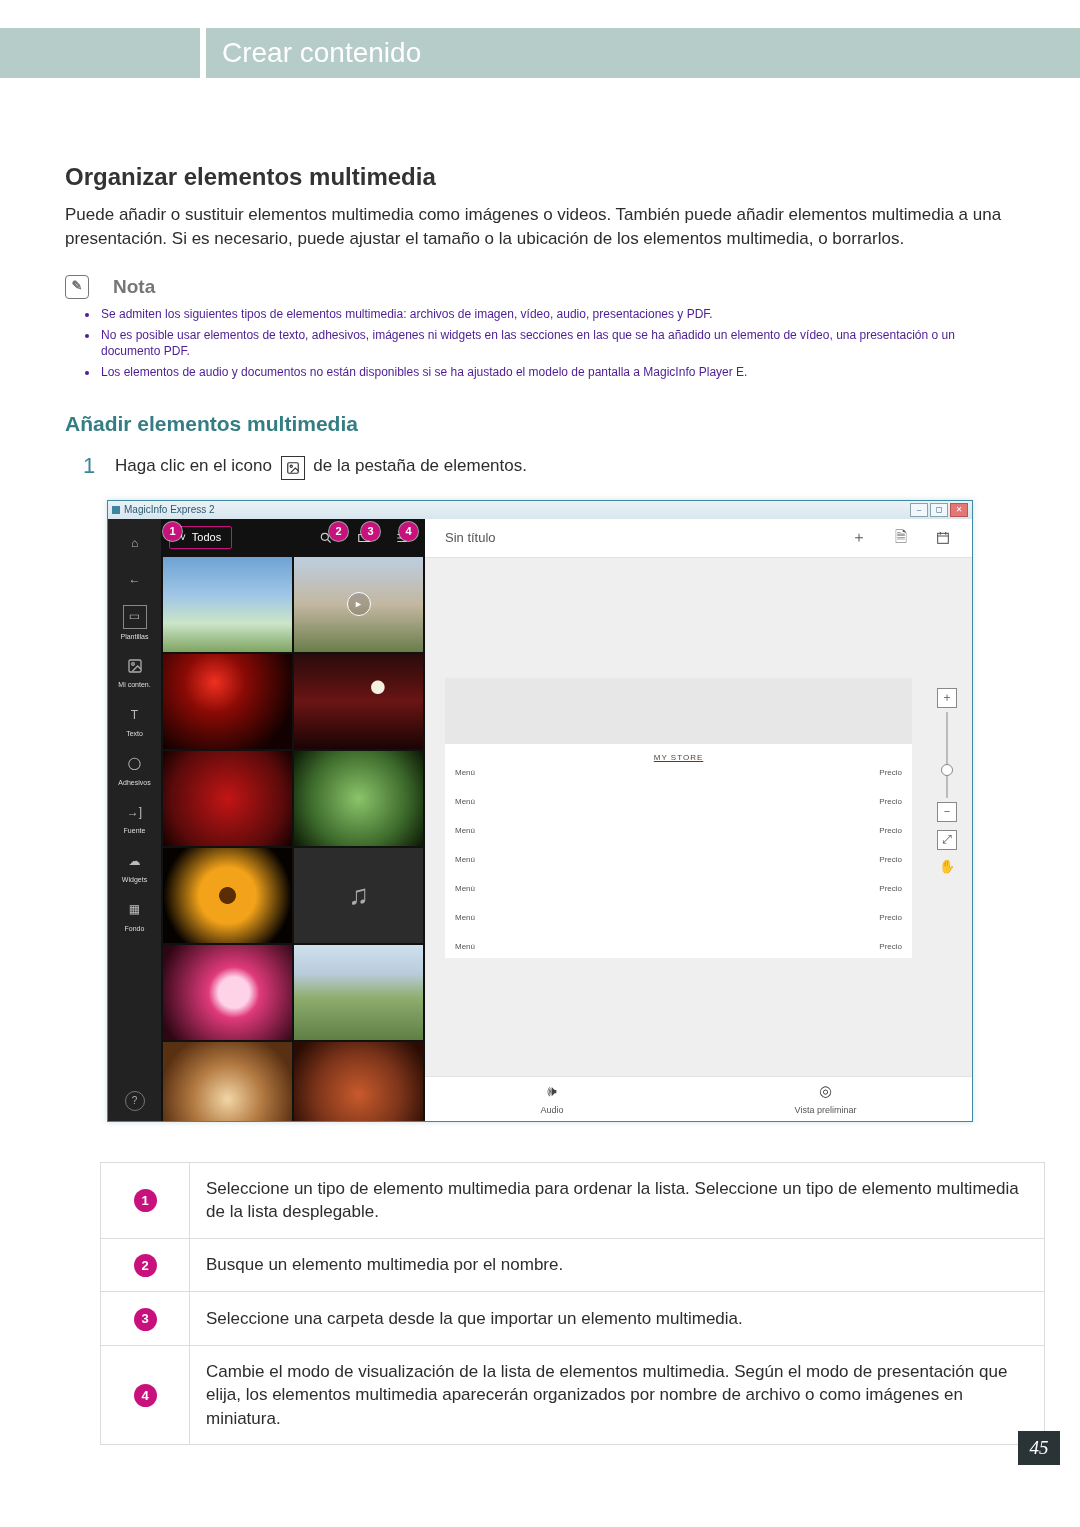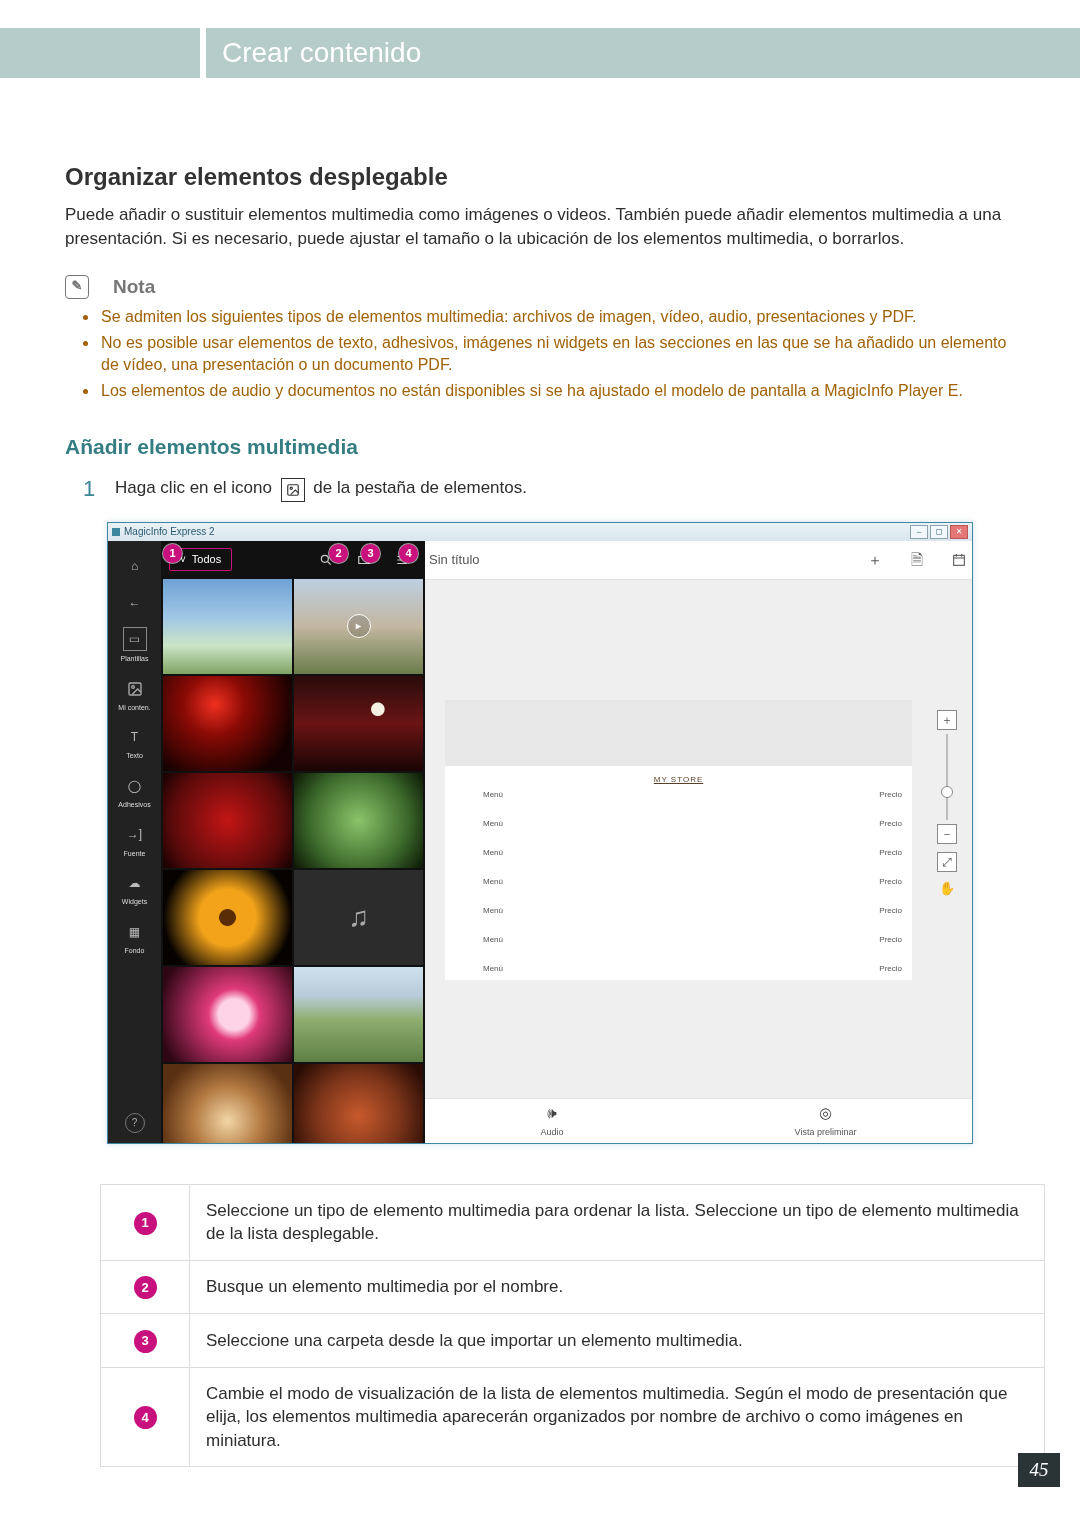--- a/index.html
+++ b/index.html
@@ -63,22 +63,22 @@
   .note-hd .icon {
     width: 22px; height: 22px; border: 1.5px solid #767676; border-radius: 4px;
     display: inline-flex; align-items: center; justify-content: center;
     font-size: 13px; color: #767676; position: relative;
   }
   .note-hd .icon::before { content: "✎"; transform: translateY(-1px); }
 
   ul.note-list {
     margin: 4px 0 30px 0;
     padding: 0 0 0 34px;
-    font-size: 16px;
-    color: #a16207;
+    font-size: 12px;
+    color: #4c1d95;
   }
   ul.note-list li { margin: 4px 0; padding-left: 2px; }
 
   h3.sub {
     color: #347d82;
     font-size: 21px;
     font-weight: 600;
     margin: 24px 0 12px 0;
   }
 
@@ -224,42 +224,42 @@
     background: #efefef;
     display: flex;
     flex-direction: column;
     min-width: 0;
   }
   .canvas-top {
     height: 38px;
     background: #fff;
     display: flex;
     align-items: center;
-    padding: 0 4px;
+    padding: 0 20px;
     font-size: 13px;
     color: #555;
     border-bottom: 1px solid #e3e3e3;
     gap: 24px;
   }
   .canvas-top .spacer { flex:1; }
   .ci { width:18px; height:18px; display:flex; align-items:center; justify-content:center; color:#555; font-size:15px; }
 
   .stage-wrap { flex:1; position:relative; display:flex; }
   .stage {
     position: absolute;
     left: 20px; right: 60px; top: 120px;
     height: 280px;
     background: #fff;
     display: flex;
     flex-direction: column;
   }
   .stage-upper { flex: 2.4; background: #e7e7e7; }
   .stage-lower { flex: 3.6; display:flex; flex-direction:column; padding: 8px 10px 6px 10px; }
   .store-title { text-align:center; font-size:8px; color:#5a3f26; letter-spacing:1px; text-decoration:underline; margin-bottom:4px; }
-  .menu-rows { flex:1; display:flex; flex-direction:column; justify-content:flex-start; gap:18px;margin-left:28px; }
+  .menu-rows { flex:1; display:flex; flex-direction:column; justify-content:flex-start; gap:18px; }
   .menu-row { display:flex; justify-content:space-between; font-size:8px; color:#555; }
 
   .zoom { position:absolute; right:14px; top:130px; width:22px; display:flex; flex-direction:column; align-items:center; gap:2px; }
   .zbtn { width:18px; height:18px; border:1px solid #888; font-size:12px; display:flex; align-items:center; justify-content:center; color:#555; background:#fff; }
   .ztrack { width:2px; height:86px; background:#bbb; margin:2px 0; position:relative; }
   .zthumb { position:absolute; width:10px; height:10px; background:#fff; border:1px solid #888; border-radius:50%; left:-5px; top:52px; }
   .hand { width:18px; height:18px; color:#777; font-size:13px; display:flex; align-items:center; justify-content:center; margin-top:6px; }
 
   .canvas-bottom {
     height: 44px;
@@ -312,21 +312,21 @@
 <div class="page">
 
   <div class="header-strip">
     <div class="header-block"></div>
     <div class="header-gap"></div>
     <div class="header-title">Crear contenido</div>
   </div>
 
   <div class="content">
 
-    <h2>Organizar elementos desplegable</h2>
+    <h2>Organizar elementos multimedia</h2>
 
     <p class="body">Puede añadir o sustituir elementos multimedia como imágenes o videos. También puede añadir elementos multimedia a una presentación. Si es necesario, puede ajustar el tamaño o la ubicación de los elementos multimedia, o borrarlos.</p>
 
     <div class="note-hd">
       <span class="icon"></span>
       <span>Nota</span>
     </div>
     <ul class="note-list">
       <li>Se admiten los siguientes tipos de elementos multimedia: archivos de imagen, vídeo, audio, presentaciones y PDF.</li>
       <li>No es posible usar elementos de texto, adhesivos, imágenes ni widgets en las secciones en las que se ha añadido un elemento de vídeo, una presentación o un documento PDF.</li>

